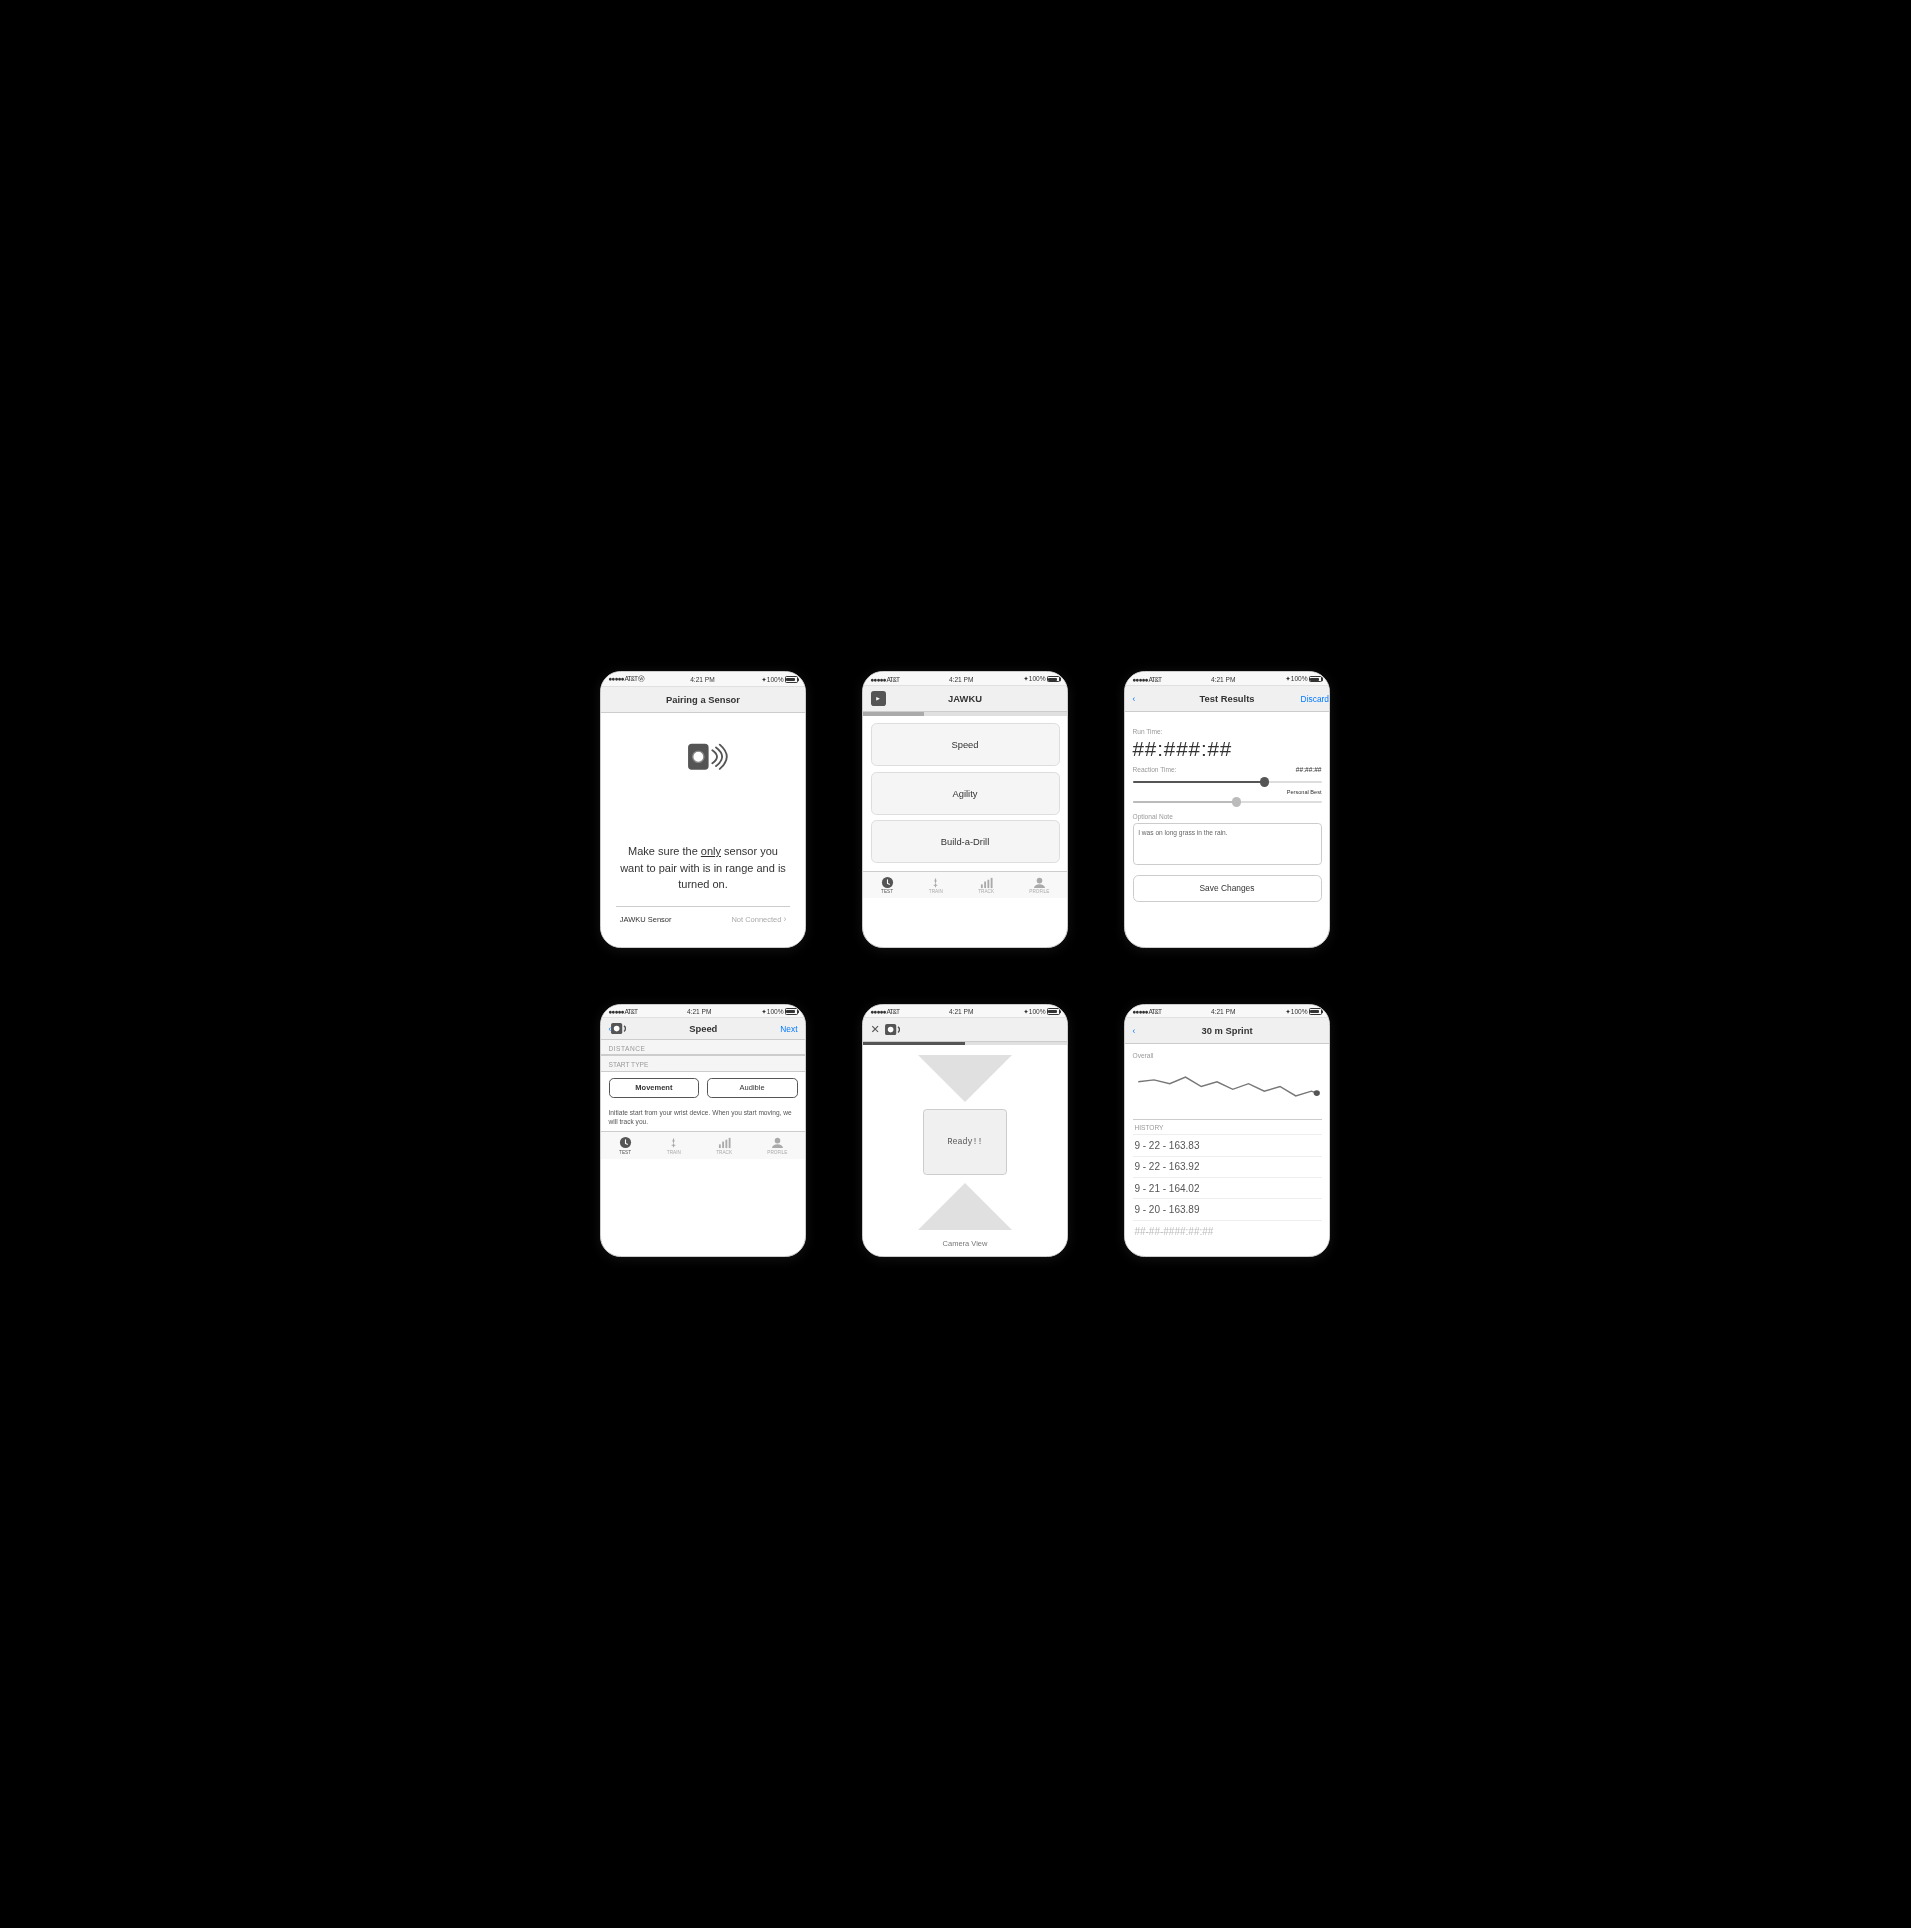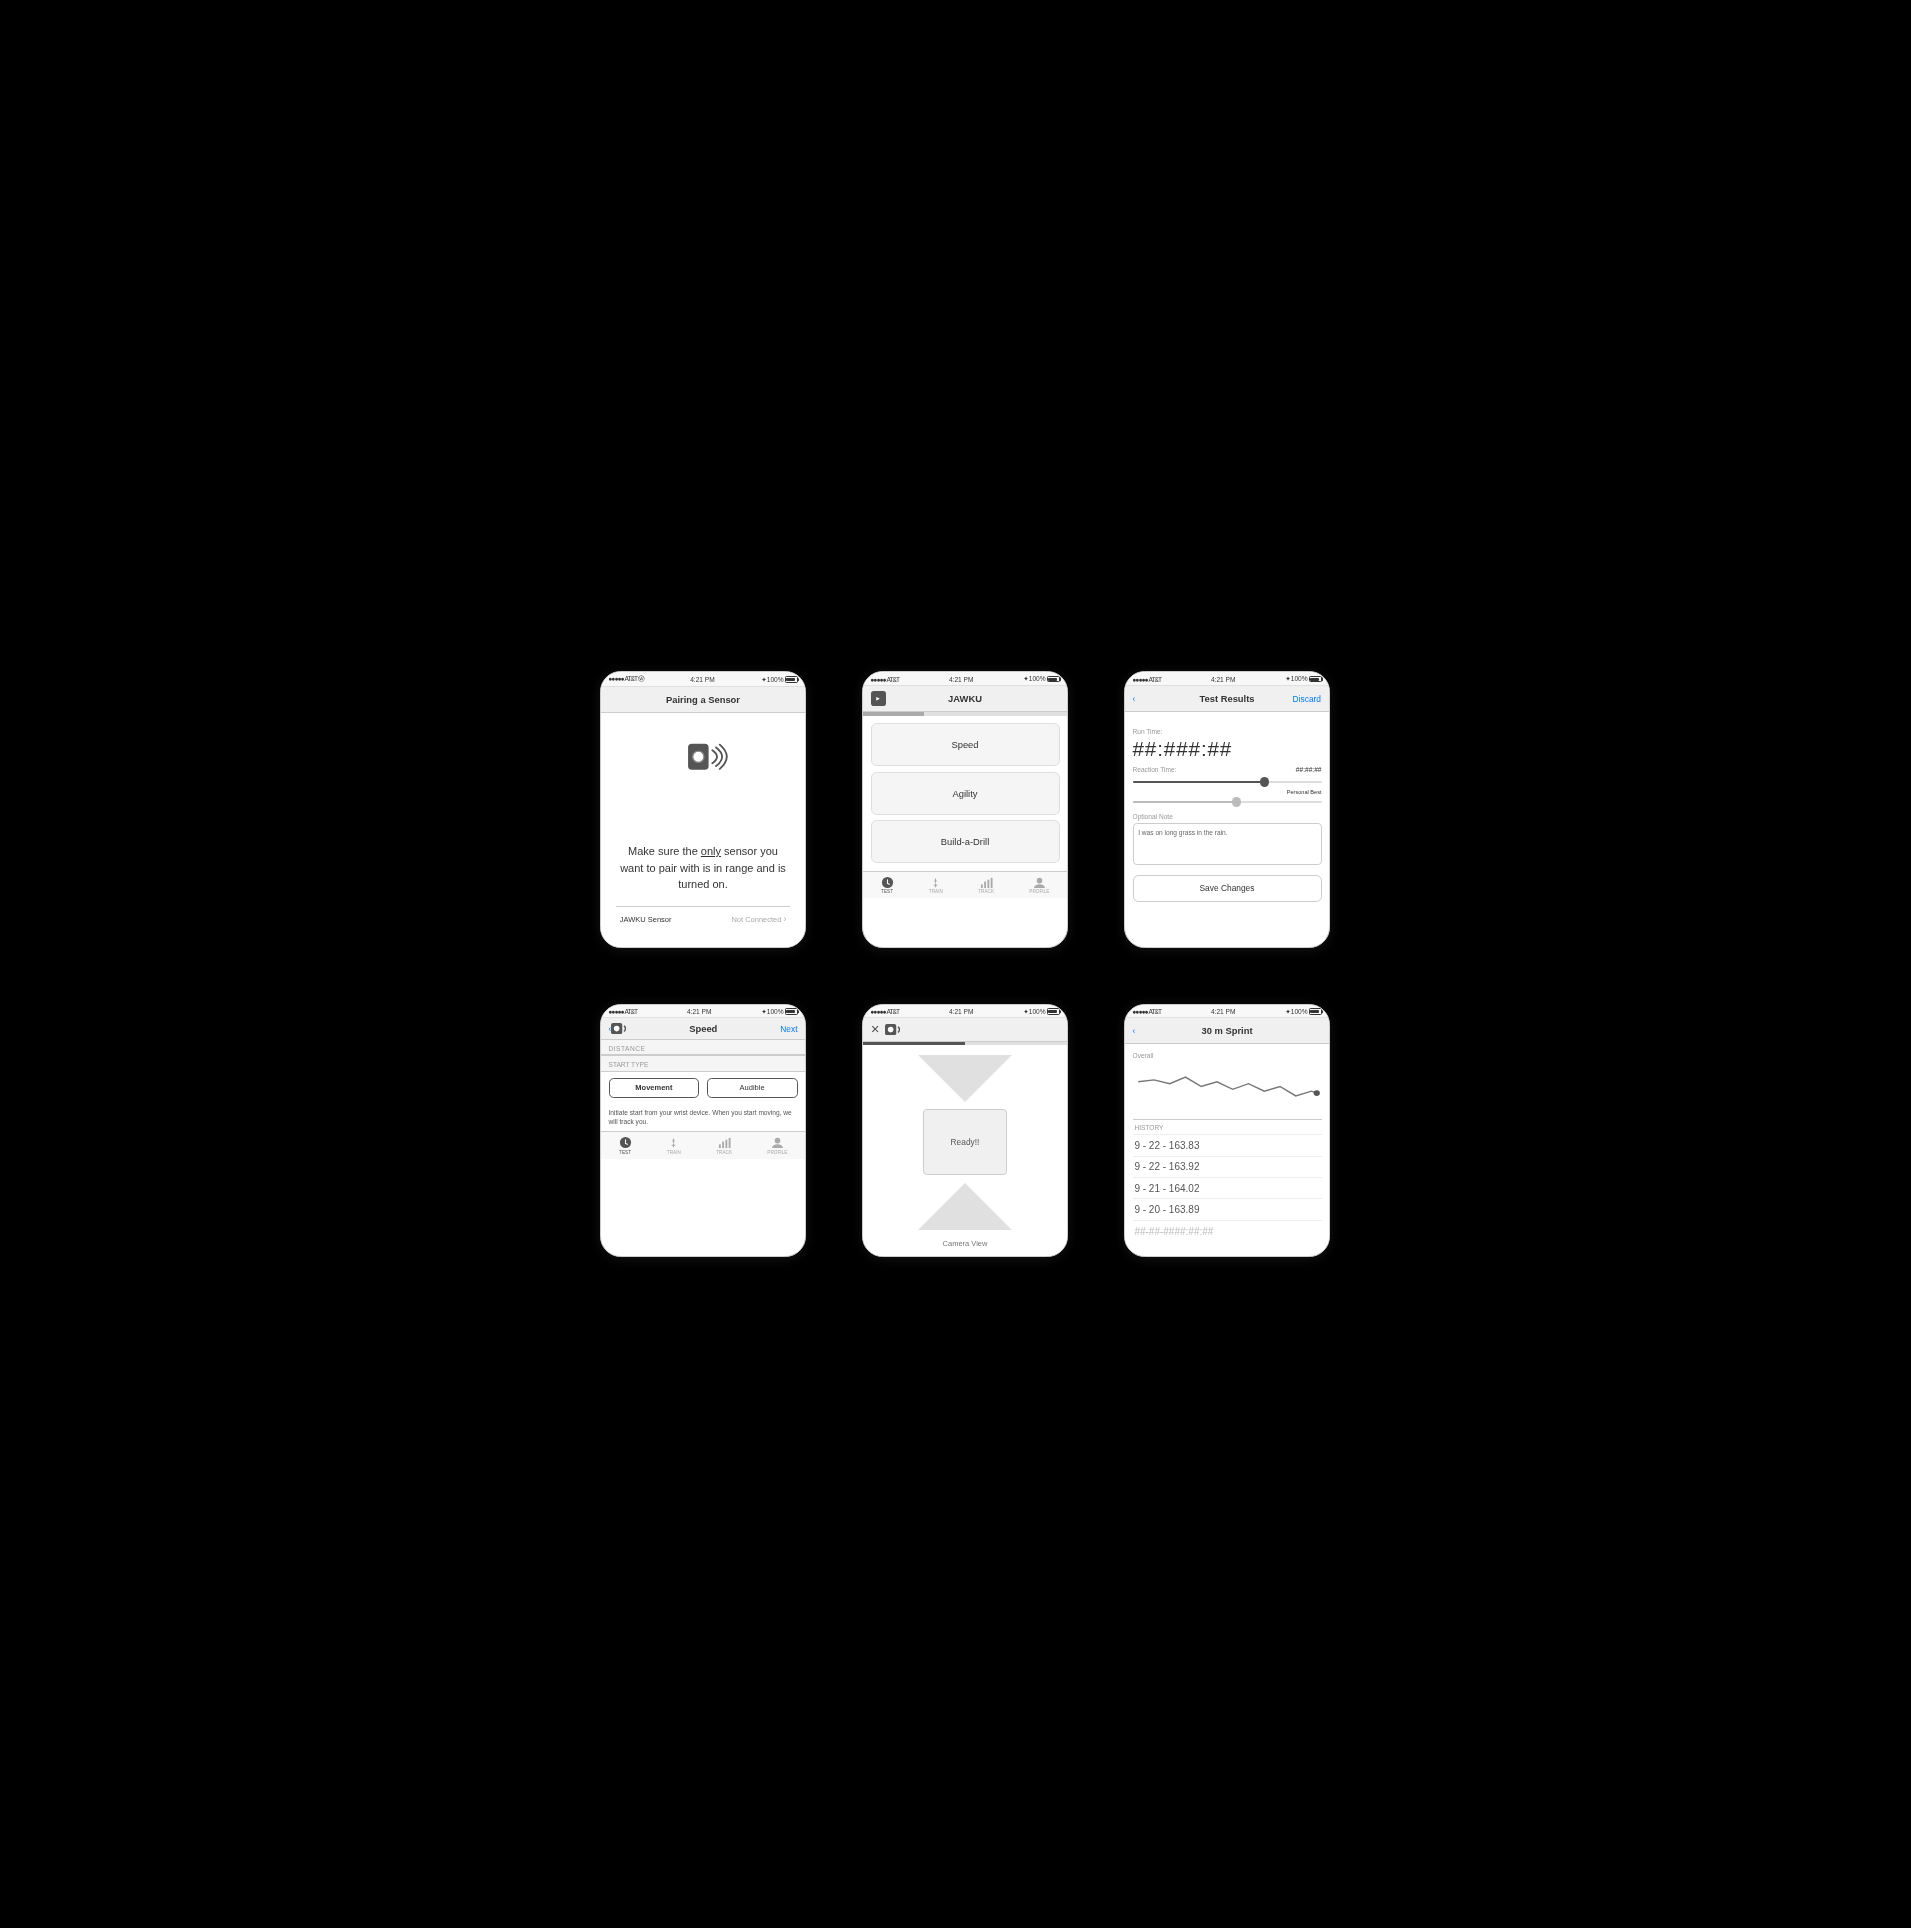--- a/index.html
+++ b/index.html
@@ -87,21 +87,21 @@
       position: absolute;
       left: 7.5px;
       font-size: 8.4px;
       color: #007aff;
       display: flex;
       align-items: center;
       gap: 1.9px;
     }
     .nav-action {
       position: absolute;
-      right: 8px;
+      right: 0;
       font-size: 8.4px;
       color: #007aff;
     }
     .phone-content {
       background: #fff;
       min-height: 94px;
     }
 
     
     .pairing-content {
@@ -382,20 +382,21 @@
       height: 66px;
       background: #f0f0f0;
       border: 1.4px solid #ccc;
       border-radius: 3.7px;
       display: flex;
       align-items: center;
       justify-content: center;
       font-size: 8.4px;
       color: #555;
       font-weight: 500;
+      font-family: Liberation Mono, monospace;
     }
     .camera-label {
       text-align: center;
       font-size: 7.5px;
       color: #777;
       padding: 3.7px 0 7.5px;
     }
 
     
     .sprint-content { padding: 7.5px; }

